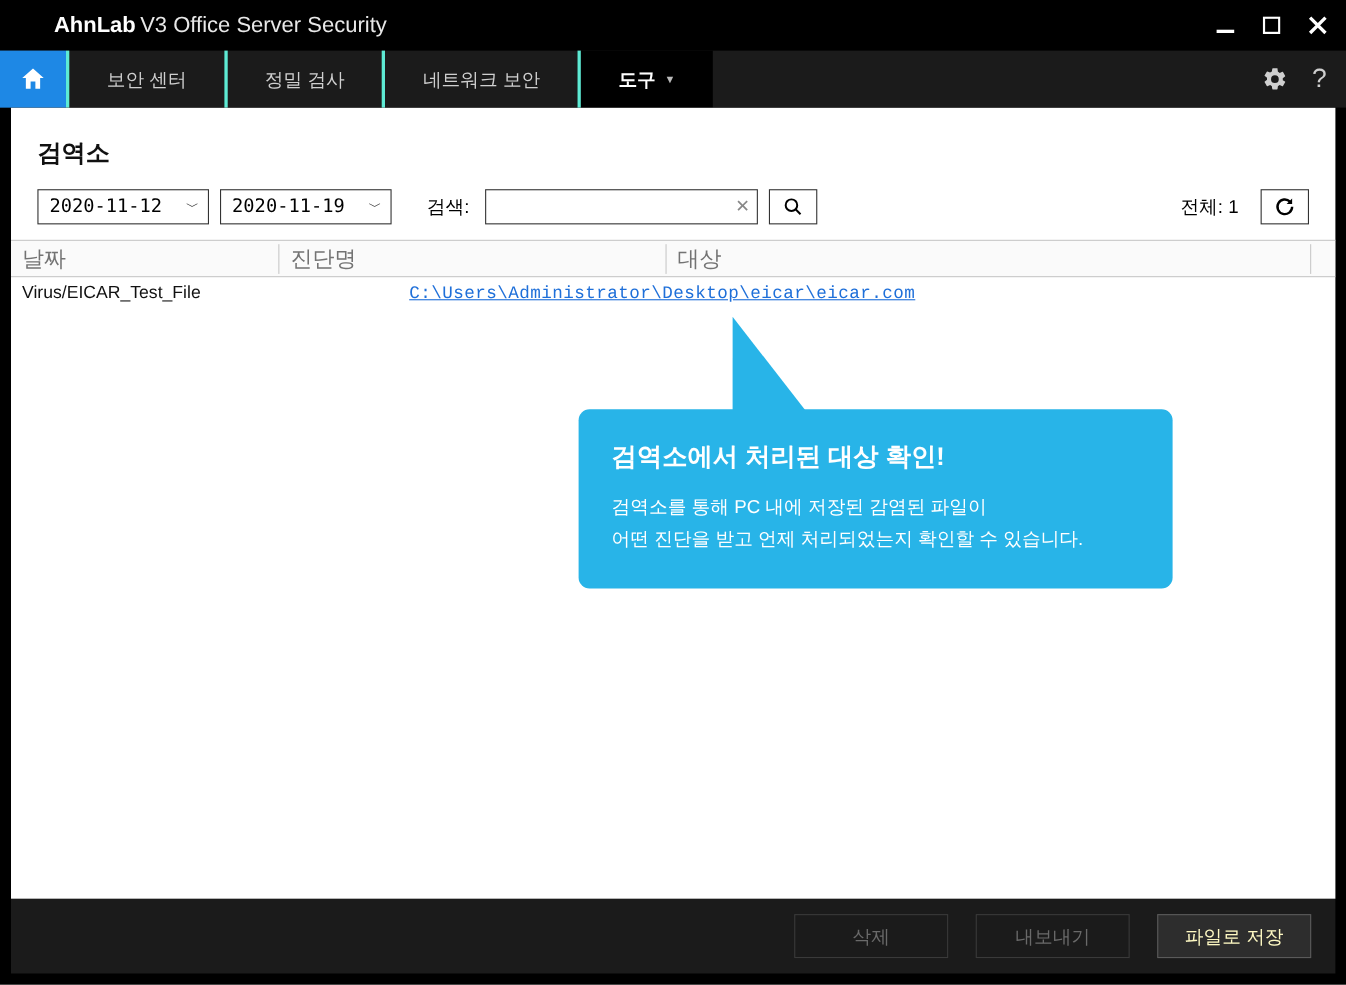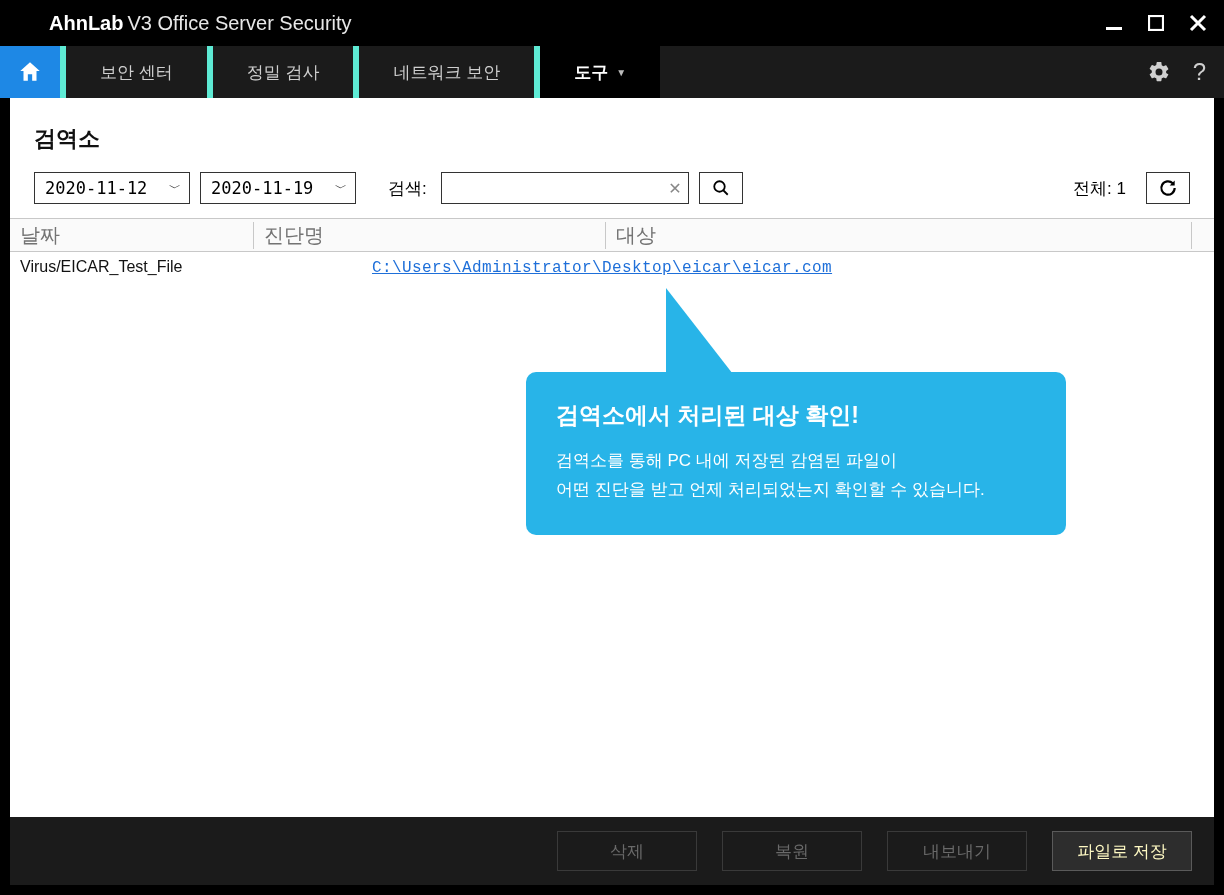--- a/index.html
+++ b/index.html
@@ -45,21 +45,21 @@
   justify-content: center;
   cursor: pointer;
 }
 .nav-tab {
   padding: 12px 34px;
   display: flex;
   align-items: center;
   color: #cfcfcf;
   font-size: 17px;
   cursor: pointer;
-  border-left: 6px solid #5eead4;
+  border-left: 3px solid #5eead4;
 }
 .nav-tab.active {
   background: #000;
   color: #fff;
   font-weight: 600;
 }
 .nav-tab .caret { margin-left: 8px; font-size: 10px; color: #bbb; }
 .tabbar .spacer { flex: 1; }
 .tabbar .right-icons { display: flex; align-items: center; gap: 22px; color: #cfcfcf; }
 .content-outer {
@@ -337,19 +337,18 @@
               <div>검역소를 통해 PC 내에 저장된 감염된 파일이</div>
               <div>어떤 진단을 받고 언제 처리되었는지 확인할 수 있습니다.</div>
             </div>
           </div>
         </div>
       </div>
     </div>
 
     <div class="footer">
       <div class="footer-btn">삭제</div>
-      <div class="footer-btn">복원</div>
       <div class="footer-btn">내보내기</div>
       <div class="footer-btn enabled">파일로 저장</div>
     </div>
   </div>
 
 </div>
 
 </body></html>

